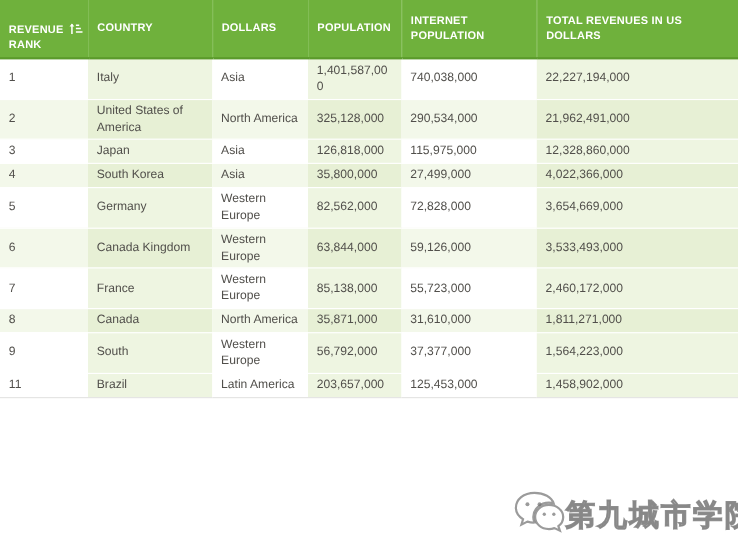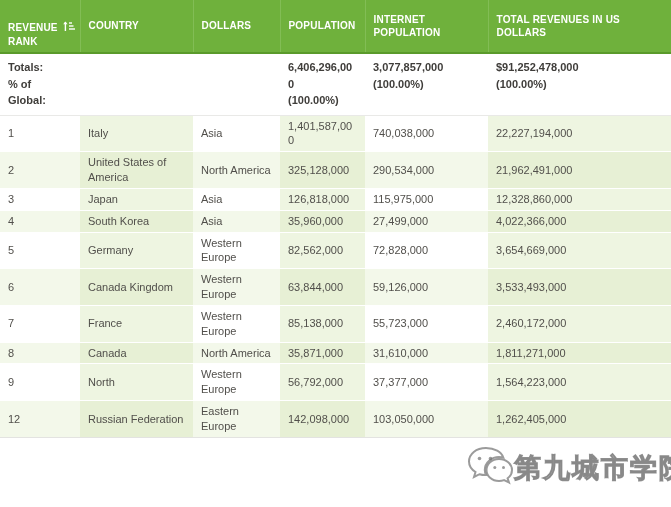--- a/index.html
+++ b/index.html
@@ -112,40 +112,20 @@
           </span>
         </th>
         <th>COUNTRY</th>
         <th>DOLLARS</th>
         <th>POPULATION</th>
         <th>INTERNET POPULATION</th>
         <th>TOTAL REVENUES IN US DOLLARS</th>
       </tr>
     </thead>
     <tbody>
-      <tr class="totals">
-        <td>
-          <div>Totals:</div>
-          <div>% of Global:</div>
-        </td>
-        <td></td>
-        <td></td>
-        <td>
-          <div>6,406,296,000</div>
-          <div>(100.00%)</div>
-        </td>
-        <td>
-          <div>3,077,857,000</div>
-          <div>(100.00%)</div>
-        </td>
-        <td>
-          <div>$91,252,478,000</div>
-          <div>(100.00%)</div>
-        </td>
-      </tr>
 
     <tr class="odd">
           <td>1</td>
           <td class="tint">Italy</td>
           <td>Asia</td>
           <td class="tint">1,401,587,000</td>
           <td>740,038,000</td>
           <td class="tint">22,227,194,000</td>
         </tr>
         <tr class="even">
@@ -161,21 +141,21 @@
           <td class="tint">Japan</td>
           <td>Asia</td>
           <td class="tint">126,818,000</td>
           <td>115,975,000</td>
           <td class="tint">12,328,860,000</td>
         </tr>
         <tr class="even">
           <td>4</td>
           <td class="tint">South Korea</td>
           <td>Asia</td>
-          <td class="tint">35,960,000</td>
+          <td class="tint">35,800,000</td>
           <td>27,499,000</td>
           <td class="tint">4,022,366,000</td>
         </tr>
         <tr class="odd">
           <td>5</td>
           <td class="tint">Germany</td>
           <td>Western Europe</td>
           <td class="tint">82,562,000</td>
           <td>72,828,000</td>
           <td class="tint">3,654,669,000</td>
@@ -199,33 +179,33 @@
         <tr class="even">
           <td>8</td>
           <td class="tint">Canada</td>
           <td>North America</td>
           <td class="tint">35,871,000</td>
           <td>31,610,000</td>
           <td class="tint">1,811,271,000</td>
         </tr>
         <tr class="odd">
           <td>9</td>
-          <td class="tint">North</td>
+          <td class="tint">South</td>
           <td>Western Europe</td>
           <td class="tint">56,792,000</td>
           <td>37,377,000</td>
           <td class="tint">1,564,223,000</td>
         </tr>
-        <tr class="even">
-          <td>12</td>
-          <td class="tint">Russian Federation</td>
-          <td>Eastern Europe</td>
-          <td class="tint">142,098,000</td>
-          <td>103,050,000</td>
-          <td class="tint">1,262,405,000</td>
+        <tr class="odd">
+          <td>11</td>
+          <td class="tint">Brazil</td>
+          <td>Latin America</td>
+          <td class="tint">203,657,000</td>
+          <td>125,453,000</td>
+          <td class="tint">1,458,902,000</td>
         </tr>
       </tbody>
   </table>
 
   <div class="watermark">
     <span>
       <svg width="48" height="44" viewBox="0 0 48 44">
         <g fill="none" stroke="rgba(112,112,112,0.7)" stroke-width="2">
           <path d="M20 4 C10 4 3 10 3 17.5 C3 22 5.5 25.5 9.5 28 L8 33 L13.5 30.2 C15.5 30.8 17.7 31.2 20 31 C19.2 29.5 18.8 27.8 18.8 26 C18.8 18.5 25.5 13 33 13 C34.5 13 36 13.2 37.3 13.6 C35.5 8 28.5 4 20 4 Z"></path>
           <path d="M33 15 C25.8 15 20.5 20 20.5 26 C20.5 32 25.8 37 33 37 C34.8 37 36.5 36.7 38 36.1 L43 38.5 L41.6 34.3 C44.6 32.2 46 29.2 46 26 C46 20 40.2 15 33 15 Z"></path>

